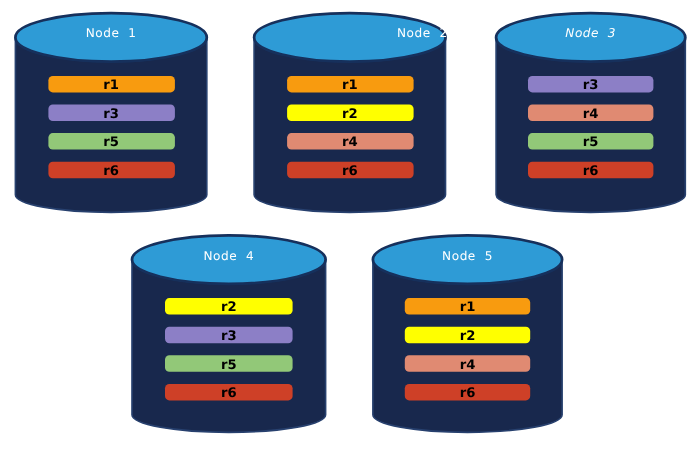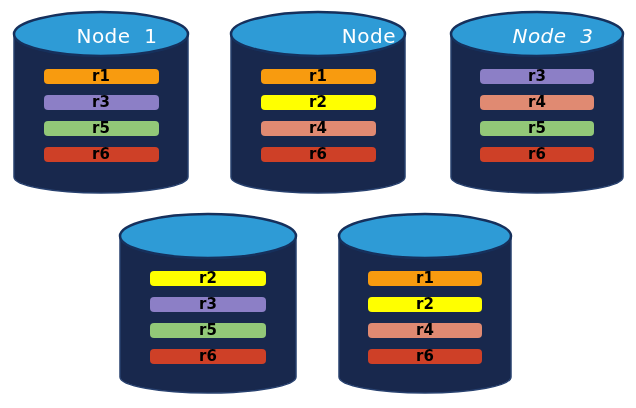--- a/index.html
+++ b/index.html
@@ -26,25 +26,25 @@
   }
   .node-svg {
     position: absolute;
     left: 0;
     top: 0;
     display: block;
   }
 
   .node-title {
     position: absolute;
-    left: 16px;
+    left: 0;
     width: 100%;
     text-align: center;
     color: #ffffff;
-    font-size: 20px;
+    font-size: 11px;
     font-family: "DejaVu Sans", sans-serif;
     letter-spacing: 0.5px;
     white-space: pre;
     z-index: 3;
     pointer-events: none;
   }
 
   .replica-stack {
     position: absolute;
     left: 0;
@@ -57,21 +57,21 @@
   .replica-bar {
     position: relative;
     height: 15px;
     border-radius: 4px;
     display: flex;
     align-items: center;
     justify-content: center;
     box-sizing: border-box;
   }
   .replica-label {
-    font-size: 15px;
+    font-size: 12px;
     font-weight: bold;
     color: #000000;
     font-family: "DejaVu Sans", sans-serif;
     line-height: 1;
   }
 </style>
 </head>
 <body>
 
 <div id="stage">
@@ -136,40 +136,42 @@
         <div class="replica-bar" style="background: rgb(206, 64, 39); width: 114px; margin-bottom: 0px;">
           <span class="replica-label">r6</span>
         </div>
       </div>
     </div>
     <div class="node" style="left: 118px; top: 212px; width: 180px; height: 183px;">
       <svg class="node-svg" width="180" height="183" viewBox="0 0 180 183">
         <path d="M 2 24 L 2 165 A 88 16 0 0 0 178 165 L 178 24 A 88 22 0 0 1 2 24 Z" fill="#18284D" stroke="#27406E" stroke-width="1.5"></path>
         <ellipse cx="90" cy="24" rx="88" ry="22" fill="#2E9BD6" stroke="#16305C" stroke-width="2.5"></ellipse>
       </svg>
+      <div class="node-title" style="top: 14px; color: rgb(255, 255, 255);">Node  4</div>
       <div class="replica-stack" style="top: 59px;">
         <div class="replica-bar" style="background: rgb(255, 255, 0); width: 116px; margin-bottom: 11px;">
           <span class="replica-label">r2</span>
         </div>
         <div class="replica-bar" style="background: rgb(140, 127, 198); width: 116px; margin-bottom: 11px;">
           <span class="replica-label">r3</span>
         </div>
         <div class="replica-bar" style="background: rgb(146, 200, 120); width: 116px; margin-bottom: 11px;">
           <span class="replica-label">r5</span>
         </div>
         <div class="replica-bar" style="background: rgb(206, 64, 39); width: 116px; margin-bottom: 0px;">
           <span class="replica-label">r6</span>
         </div>
       </div>
     </div>
     <div class="node" style="left: 337px; top: 212px; width: 176px; height: 183px;">
       <svg class="node-svg" width="176" height="183" viewBox="0 0 176 183">
         <path d="M 2 24 L 2 165 A 86 16 0 0 0 174 165 L 174 24 A 86 22 0 0 1 2 24 Z" fill="#18284D" stroke="#27406E" stroke-width="1.5"></path>
         <ellipse cx="88" cy="24" rx="86" ry="22" fill="#2E9BD6" stroke="#16305C" stroke-width="2.5"></ellipse>
       </svg>
+      <div class="node-title" style="top: 14px; color: rgb(255, 255, 255);">Node  5</div>
       <div class="replica-stack" style="top: 59px;">
         <div class="replica-bar" style="background: rgb(248, 155, 15); width: 114px; margin-bottom: 11px;">
           <span class="replica-label">r1</span>
         </div>
         <div class="replica-bar" style="background: rgb(255, 255, 0); width: 114px; margin-bottom: 11px;">
           <span class="replica-label">r2</span>
         </div>
         <div class="replica-bar" style="background: rgb(224, 138, 114); width: 114px; margin-bottom: 11px;">
           <span class="replica-label">r4</span>
         </div>

